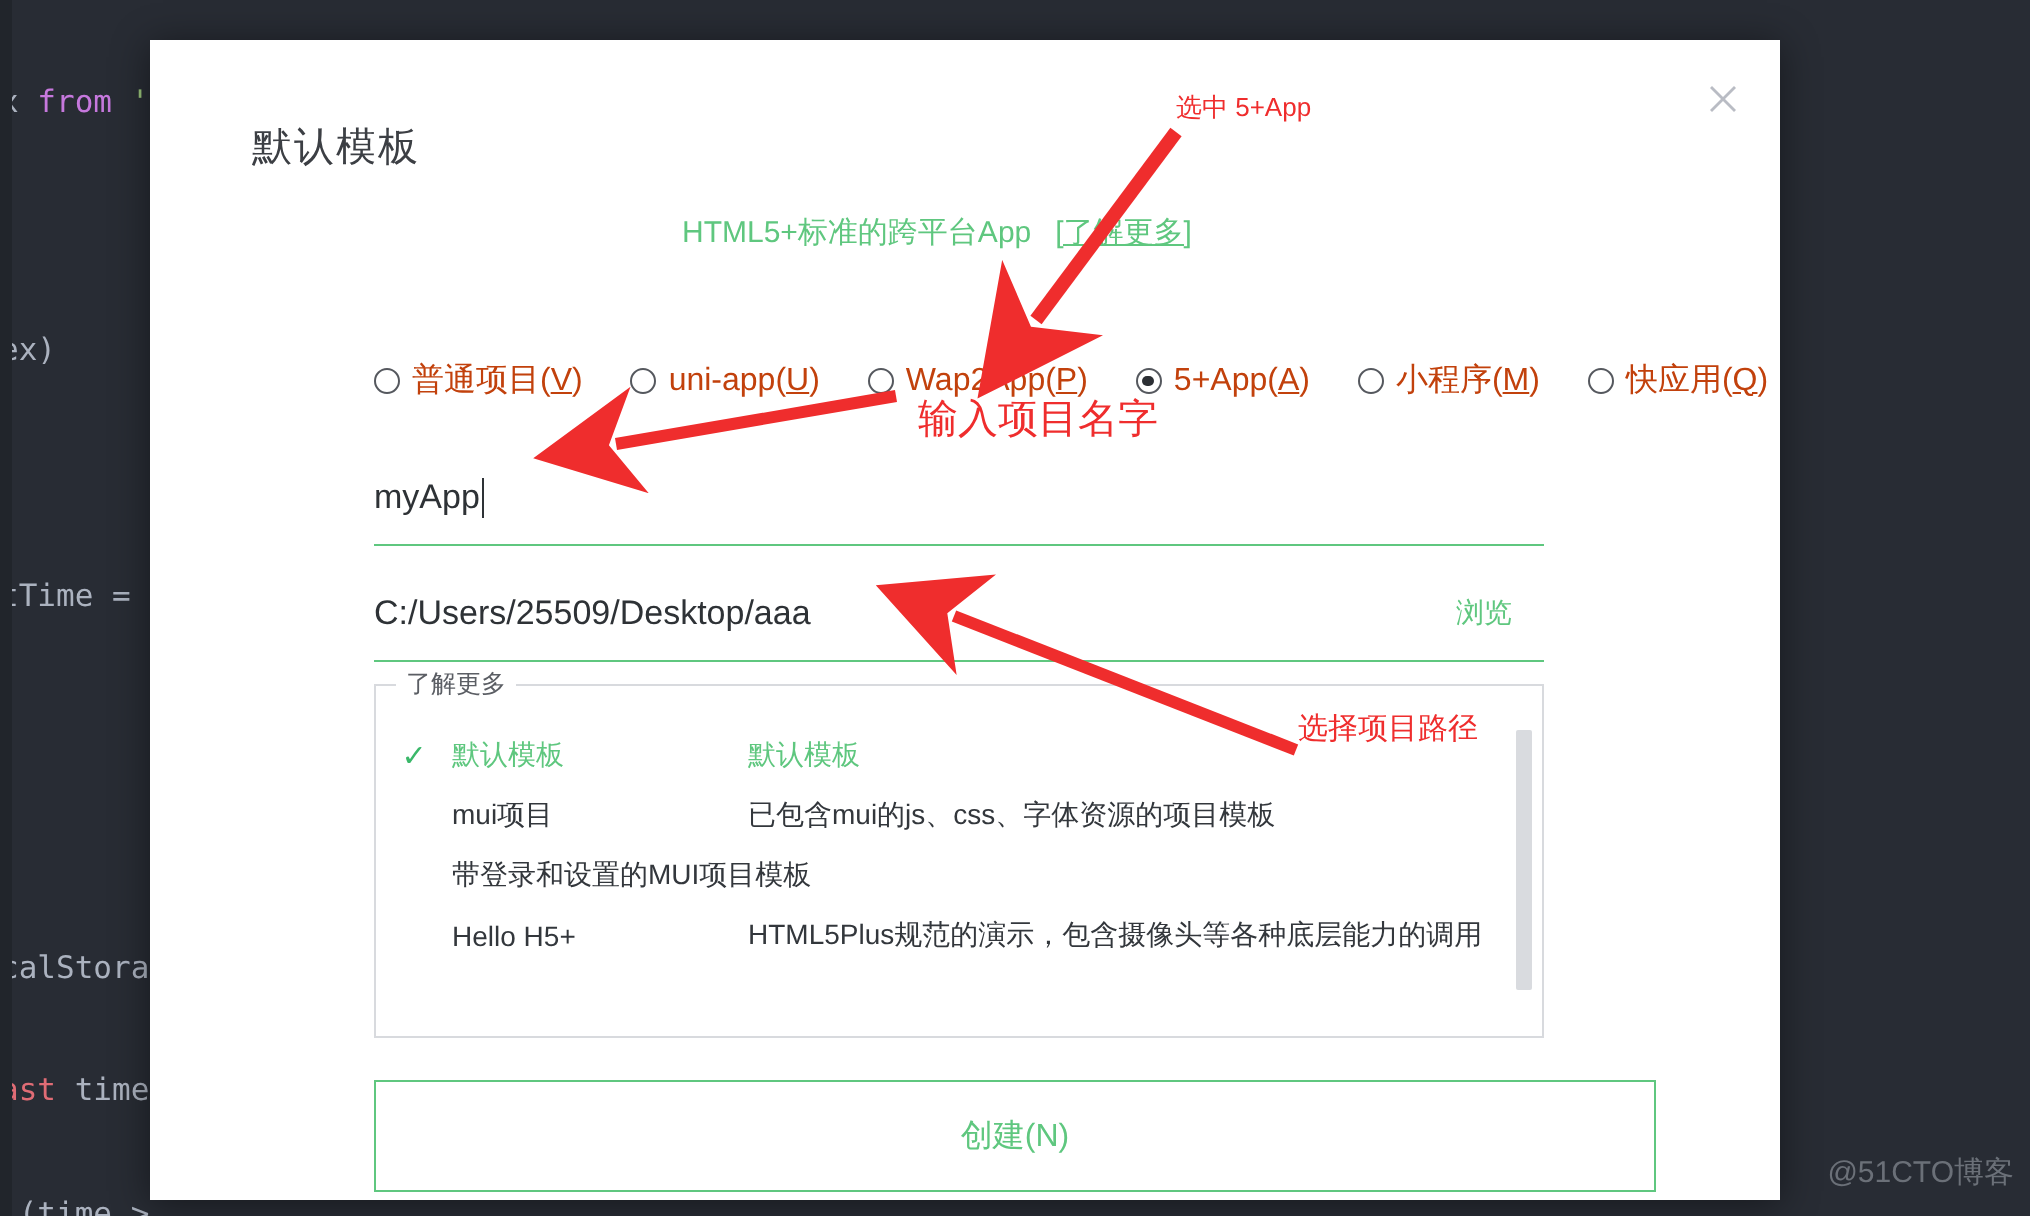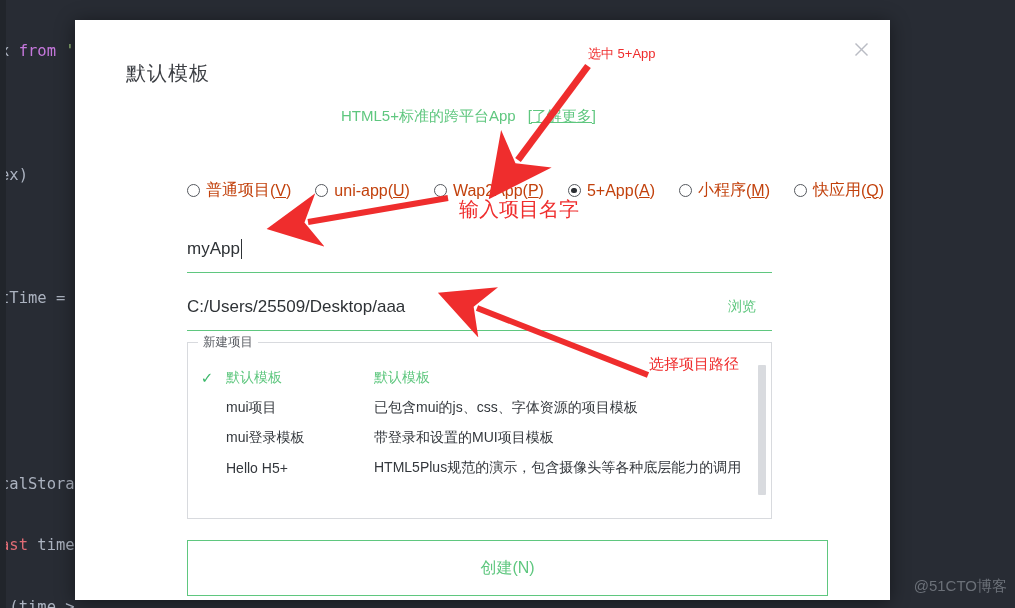--- a/index.html
+++ b/index.html
@@ -265,35 +265,34 @@
     <span class="val">myApp</span>
       <span id="caret"></span>
   </div>
 
   <div class="field" id="path-field">
     <span class="val">C:/Users/25509/Desktop/aaa</span>
     <span id="browse-link">浏览</span>
   </div>
 
   <div id="tpl-box">
-    <div id="tpl-legend">新建项目</div>
+    <div id="tpl-legend">了解更多</div>
     <div id="tpl-list">
       <div class="tpl-row sel">
         <span class="tpl-check">✓</span>
         <span class="tpl-name">默认模板</span>
         <span class="tpl-desc">默认模板</span>
       </div>
       <div class="tpl-row">
         <span class="tpl-check"></span>
         <span class="tpl-name">mui项目</span>
         <span class="tpl-desc">已包含mui的js、css、字体资源的项目模板</span>
       </div>
       <div class="tpl-row">
         <span class="tpl-check"></span>
-        <span class="tpl-name">mui登录模板</span>
         <span class="tpl-desc">带登录和设置的MUI项目模板</span>
       </div>
       <div class="tpl-row">
         <span class="tpl-check"></span>
         <span class="tpl-name">Hello H5+</span>
         <span class="tpl-desc">HTML5Plus规范的演示，包含摄像头等各种底层能力的调用</span>
       </div>
     </div>
     <div id="tpl-scrollbar"></div>
   </div>

